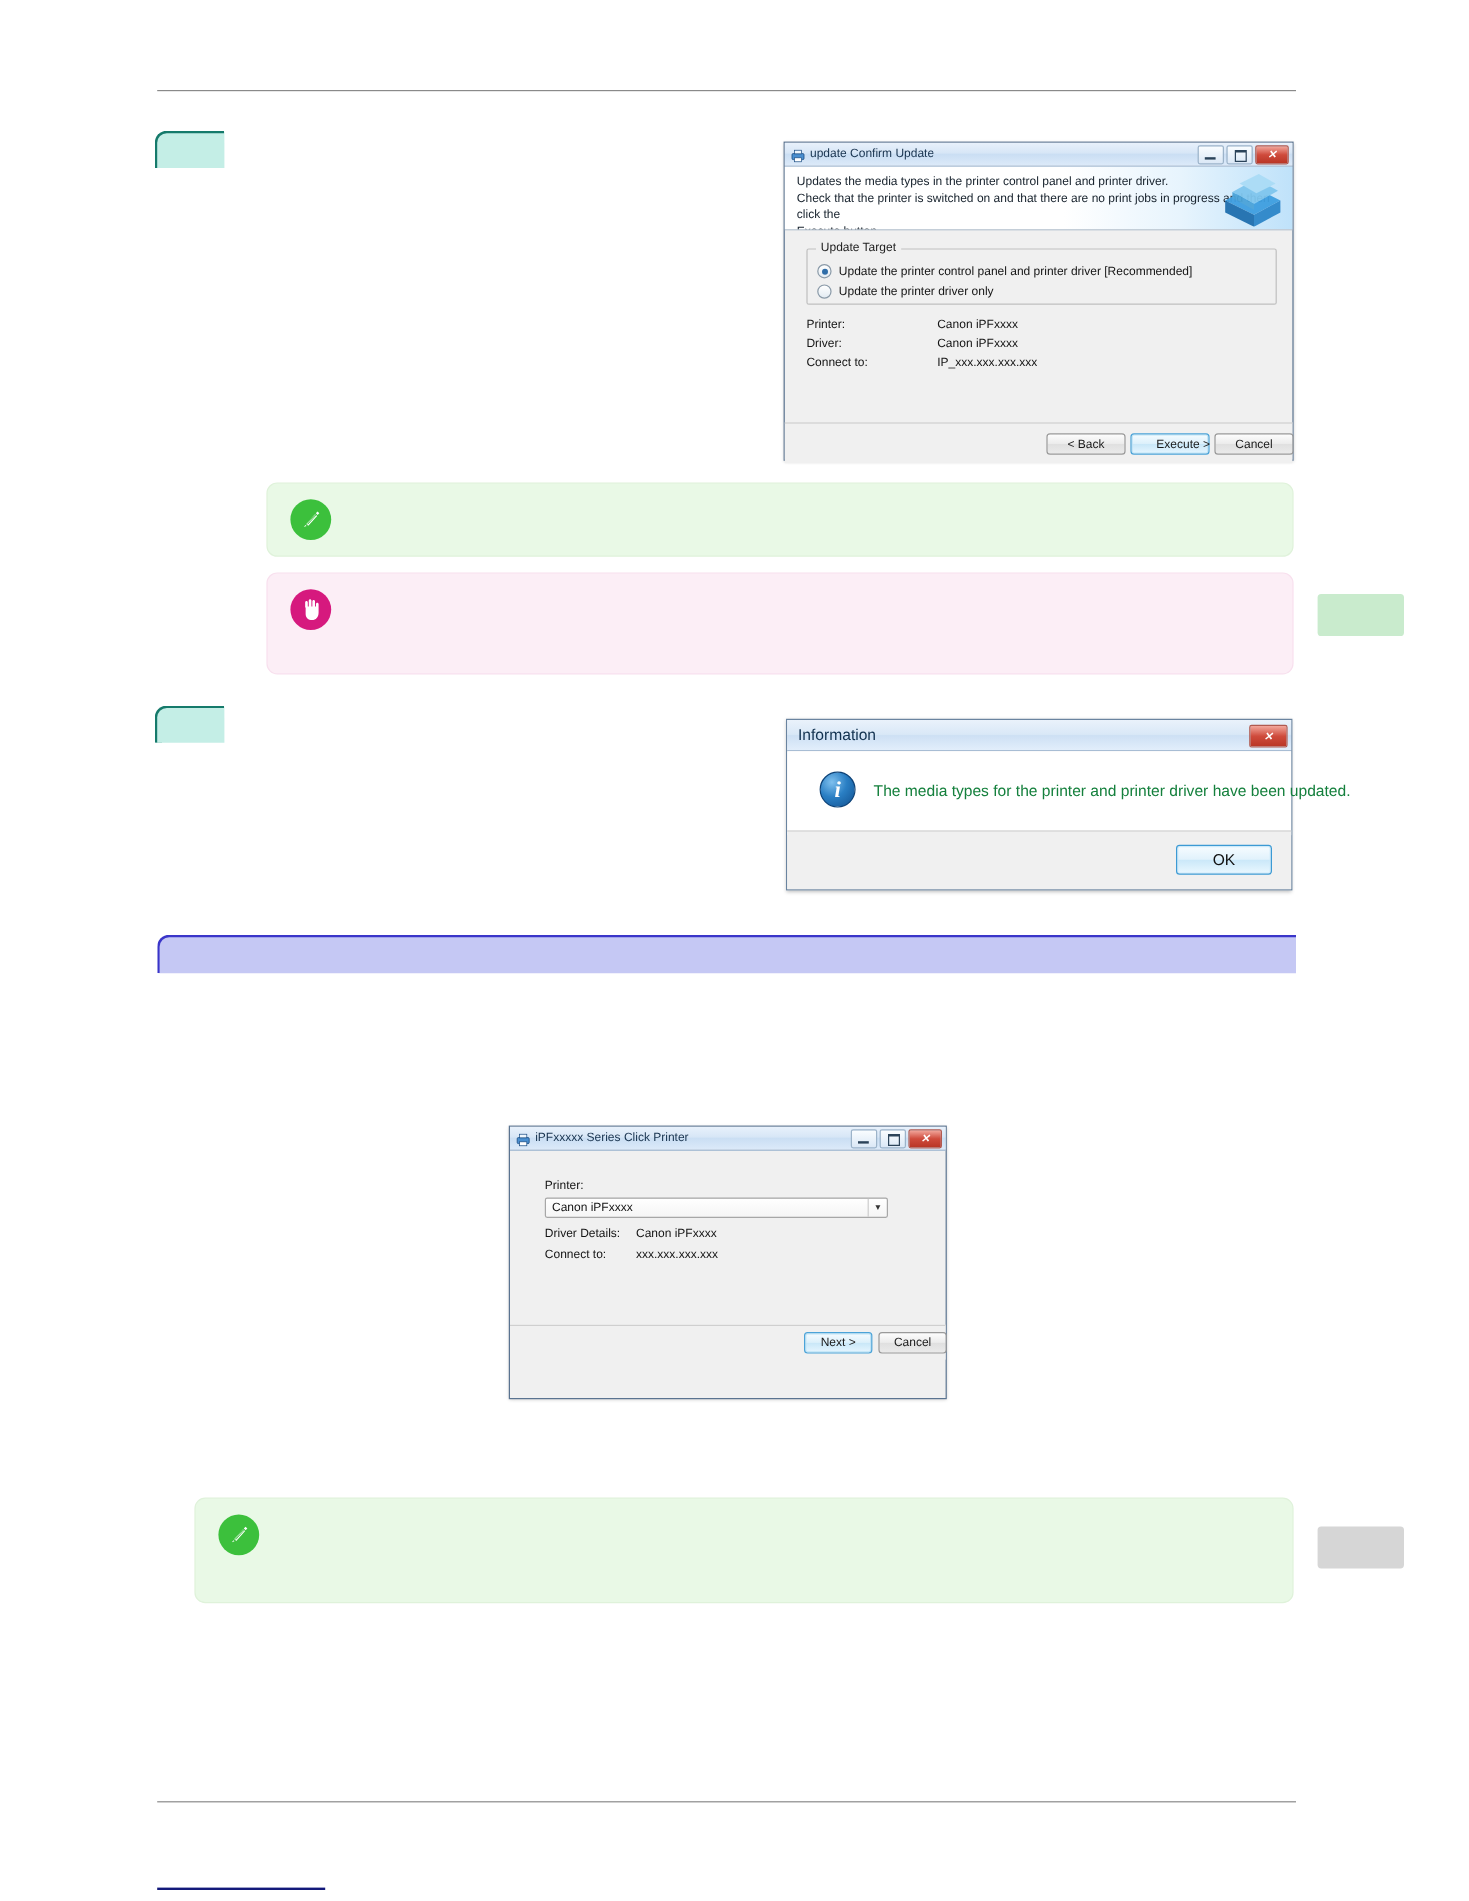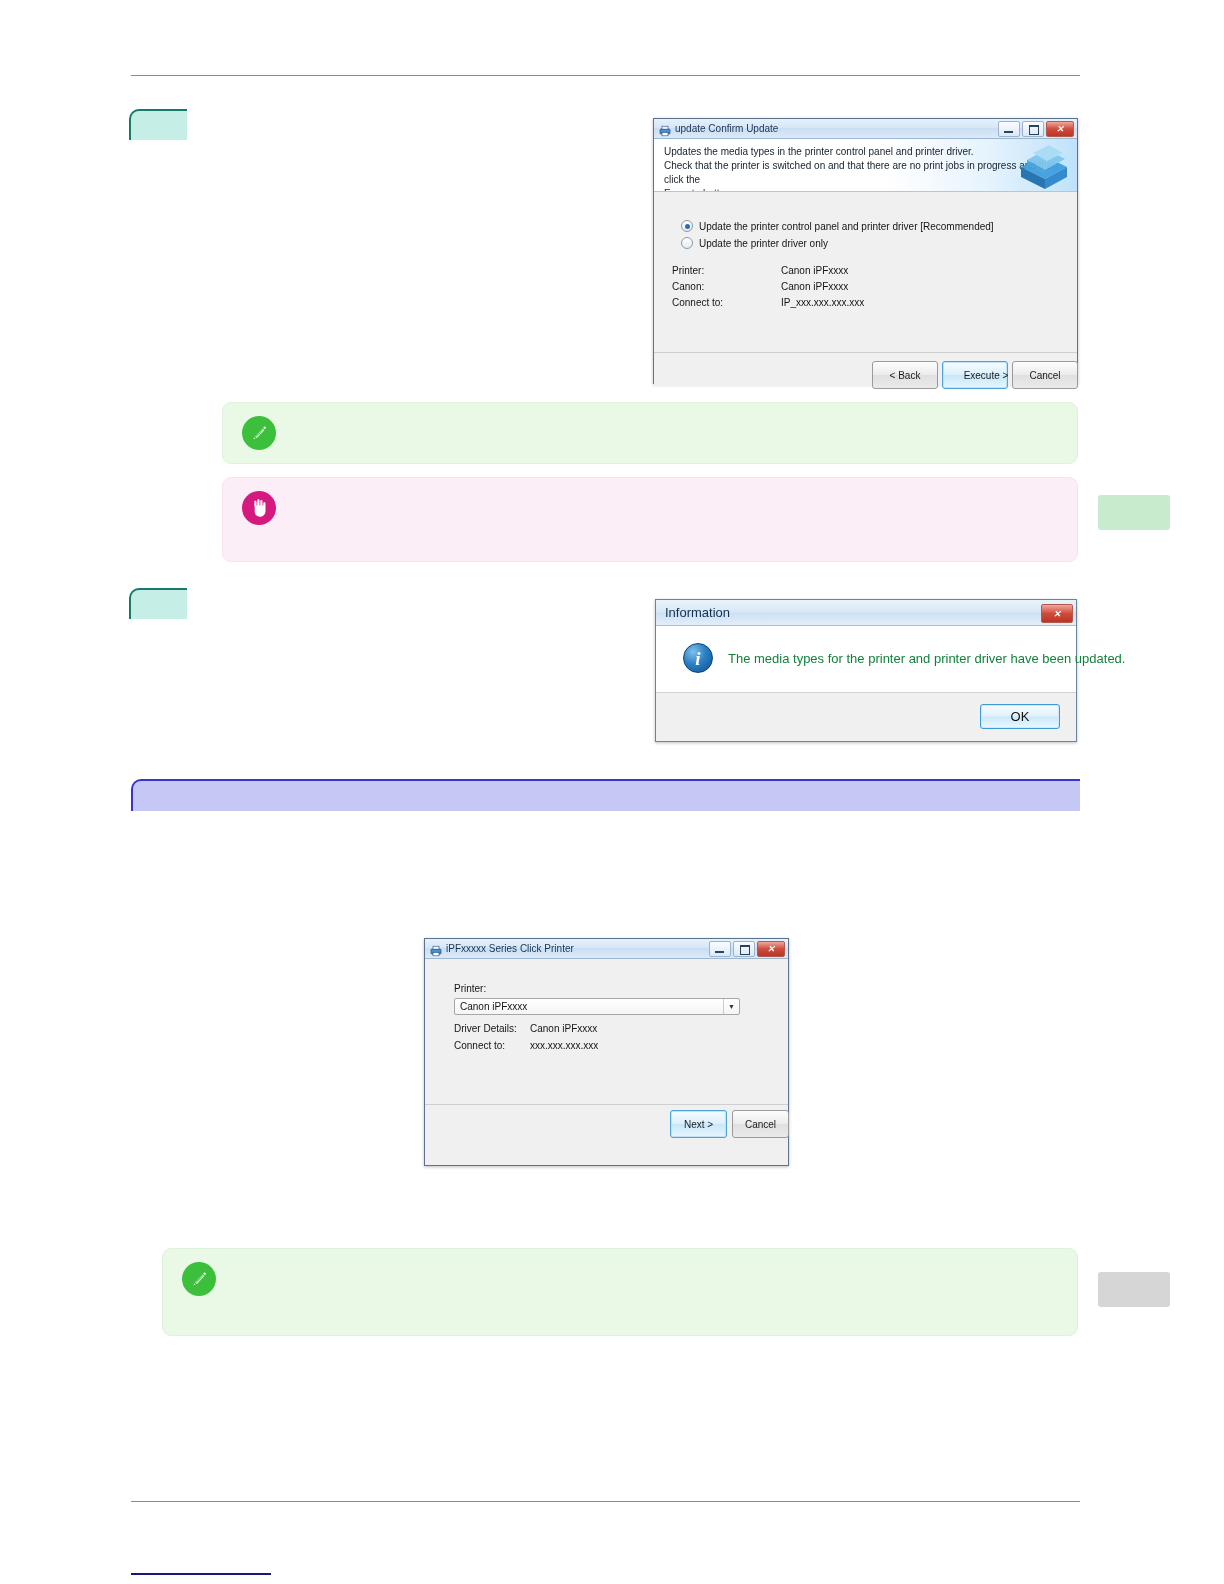--- a/index.html
+++ b/index.html
@@ -309,21 +309,21 @@
   .win-footer {
     position: absolute;
     left: 0;
     right: 0;
     bottom: 0;
     background: #f0f0f0;
     border-top: 1px solid #cfcfcf;
   }
   .btn {
     position: absolute;
-    height: 28px;
+    height: 18px;
     border: 1px solid #9a9a9a;
     border-radius: 3px;
     background: linear-gradient(to bottom, #fdfdfd, #ececec 48%, #e0e0e0 52%, #eaeaea);
     font-size: 10px;
     color: #1a1a1a;
     display: flex;
     align-items: center;
     justify-content: center;
     box-sizing: border-box;
     white-space: nowrap;
@@ -501,34 +501,37 @@
           <polygon points="14,17 34,6 52,16 32,27" fill="#7fc6ee"></polygon>
           <polygon points="14,17 14,22 32,32 32,27" fill="#4aa3d9"></polygon>
           <polygon points="20,10 36,2 50,10 34,18" fill="#aadcf6"></polygon>
         </g>
       </svg>
     </span>
   </div>
 
   <div class="win-body" style="height:194px;">
 
+    <div class="grp" style="left:18px; top:15px; width:390px; height:45px;">
+      <span class="grp-label">Update Target</span>
+    </div>
 
     <div class="radio-row" style="left:27px; top:28px;">
       <span class="radio-dot on"></span>
       <span>Update the printer control panel and printer driver [Recommended]</span>
     </div>
     <div class="radio-row" style="left:27px; top:45px;text-align:right;">
       <span class="radio-dot"></span>
       <span>Update the printer driver only</span>
     </div>
 
     <span class="lbl" style="left:18px; top:73px;">Printer:</span>
     <span class="lbl" style="left:127px; top:73px;">Canon iPFxxxx</span>
 
-    <span class="lbl" style="left:18px; top:89px;">Canon:</span>
+    <span class="lbl" style="left:18px; top:89px;">Driver:</span>
     <span class="lbl" style="left:127px; top:89px;">Canon iPFxxxx</span>
 
     <span class="lbl" style="left:18px; top:105px;">Connect to:</span>
     <span class="lbl" style="left:127px; top:105px;">IP_xxx.xxx.xxx.xxx</span>
 
 
     <div class="win-footer" style="height:33px;">
       <div class="btn" style="left:218px; top:8px; width:66px;">&lt; Back</div>
       <div class="btn primary" style="left:288px; top:8px; width:66px;padding-left:22px;">Execute &gt;</div>
       <div class="btn" style="left:358px; top:8px; width:66px;">Cancel</div>

